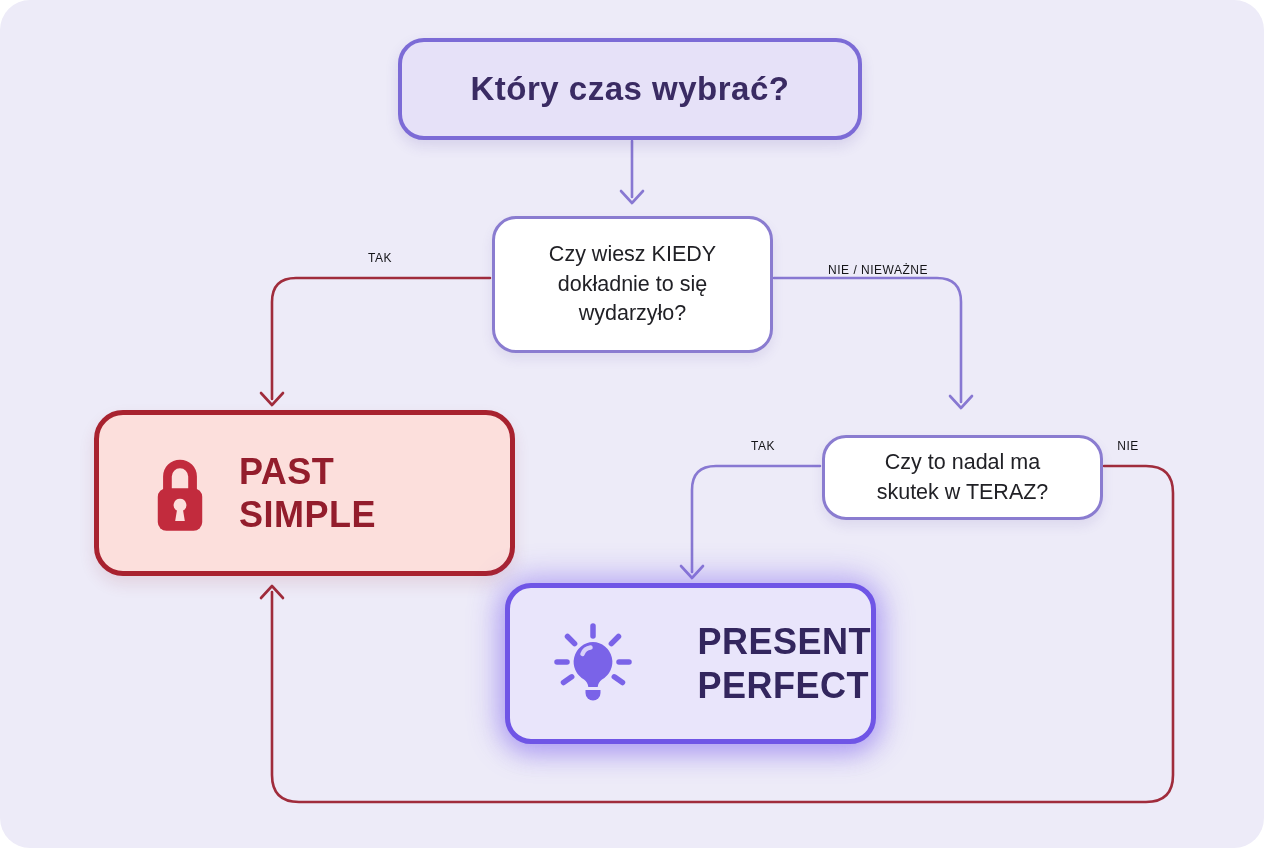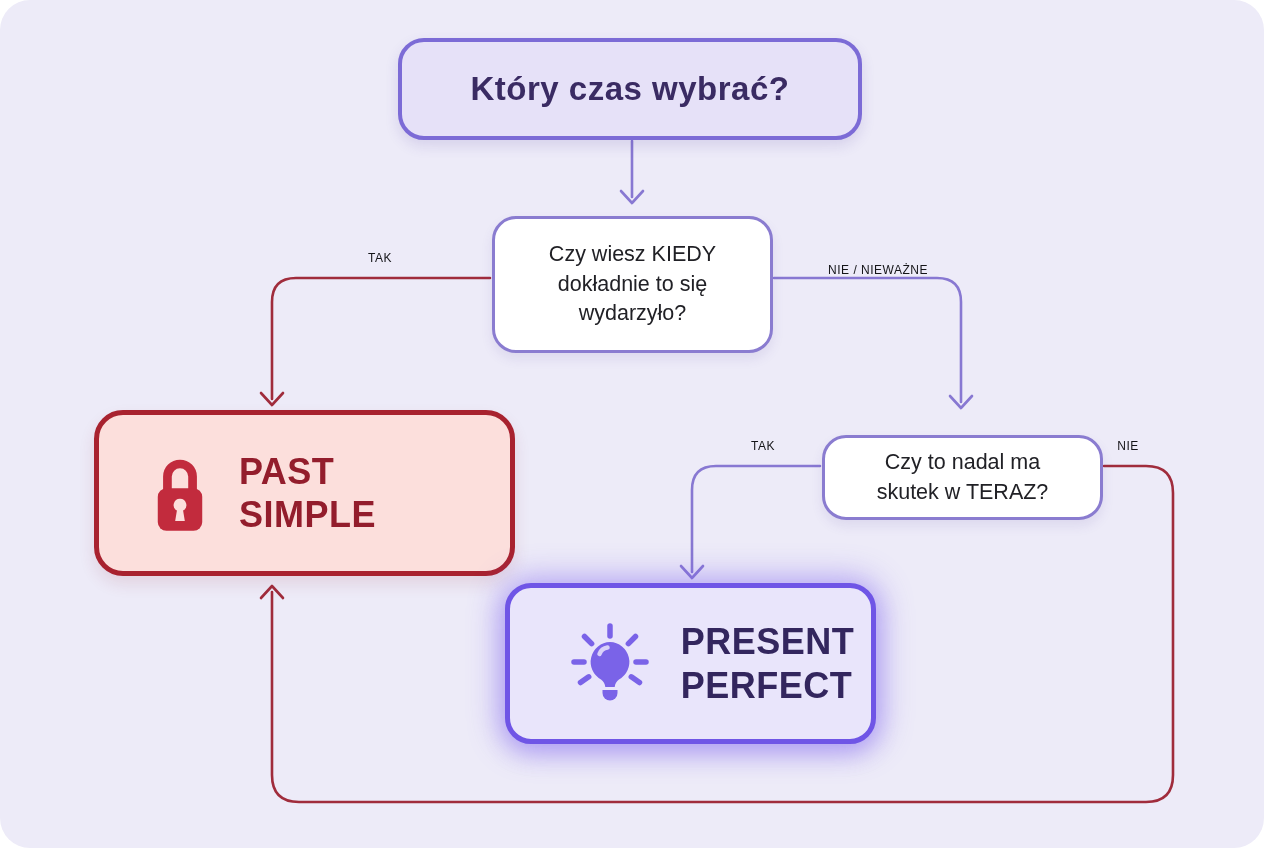--- a/index.html
+++ b/index.html
@@ -72,21 +72,21 @@
     justify-content:flex-start;gap:30px;padding-left:52px;
     box-shadow:0 8px 16px rgba(150,40,60,.12);
   }
   .past-node .big-label{color:var(--past-text);}
 
   .perfect-node{
     left:505px;top:583px;width:371px;height:161px;
     background:var(--perfect-fill);
     border:5px solid var(--perfect-border);
     border-radius:26px;
-    justify-content:center;gap:26px;padding-left:38px;
+    justify-content:space-between;gap:26px;padding-left:38px;
     box-shadow:0 0 30px 7px rgba(125,95,240,.45),0 10px 22px rgba(125,95,240,.25);
   }
   .perfect-node .big-label{color:var(--perfect-text);}
 
   .big-label{
     font-size:36px;font-weight:bold;letter-spacing:.5px;line-height:1.2;
     white-space:pre-line;
   }
   .icon{display:flex;align-items:center;justify-content:center;}
   .icon.lock{color:var(--past-icon);}

